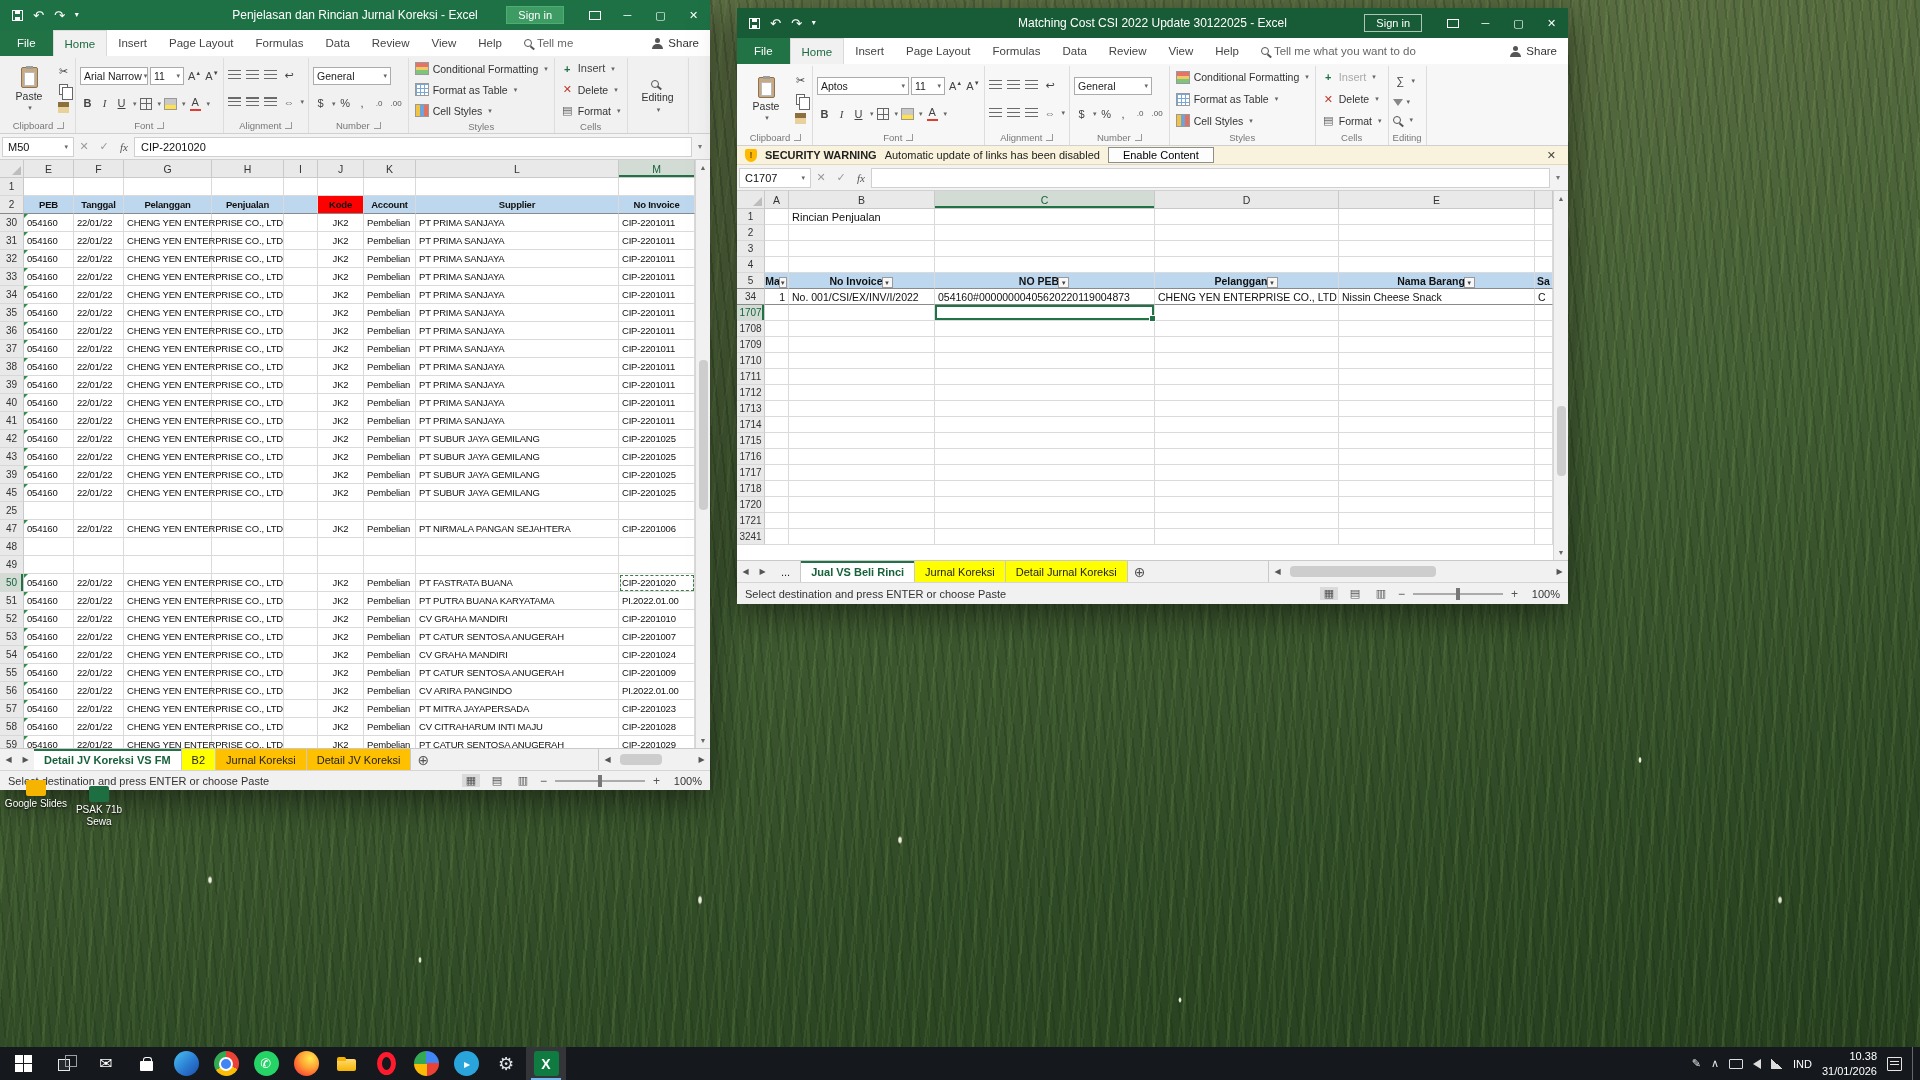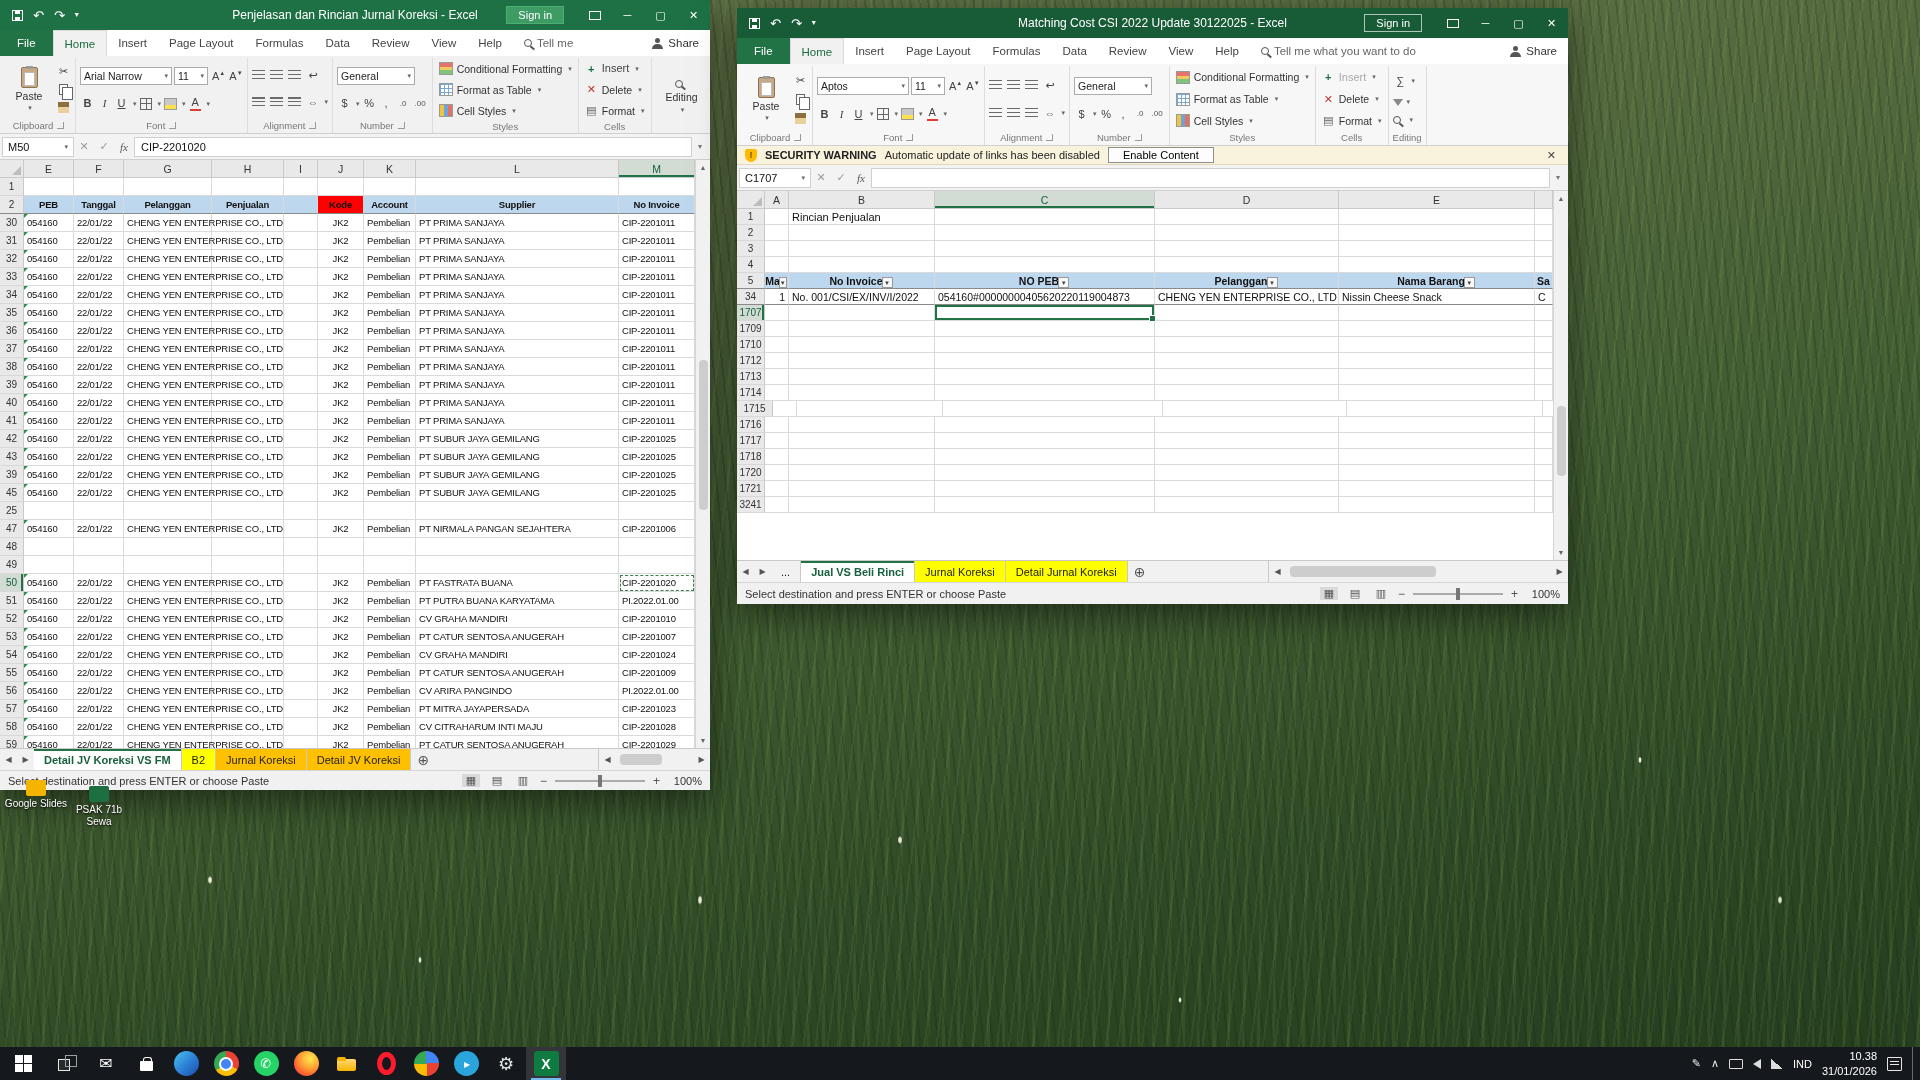--- a/index.html
+++ b/index.html
@@ -263,21 +263,21 @@
             </div>
           </div>
           <div class="rgl">
             <span>Clipboard</span>
             <span class="dlgr"></span>
           </div>
         </div>
         <div class="rg">
           <div class="rgc col">
             <div class="rrow">
-              <span class="combo" style="width:92px">
+              <span class="combo" style="width:68px">
                 <span>Arial Narrow</span>
                 <span class="dd">▾</span>
               </span>
               <span class="combo" style="width:34px">
                 <span>11</span>
                 <span class="dd">▾</span>
               </span>
               <span class="fa">A<i>▲</i></span>
               <span class="fa">A<i>▼</i></span>
             </div>
@@ -1746,20 +1746,41 @@
                 <span></span>
               </div>
               <div class="cl" style="width:196px">
                 <span></span>
               </div>
               <div class="cl" style="width:18px">
                 <span></span>
               </div>
             </div>
             <div class="gr">
+              <div class="rn" style="width:28px">1708</div>
+              <div class="cl" style="width:24px">
+                <span></span>
+              </div>
+              <div class="cl" style="width:146px">
+                <span></span>
+              </div>
+              <div class="cl" style="width:220px">
+                <span></span>
+              </div>
+              <div class="cl" style="width:184px">
+                <span></span>
+              </div>
+              <div class="cl" style="width:196px">
+                <span></span>
+              </div>
+              <div class="cl" style="width:18px">
+                <span></span>
+              </div>
+            </div>
+            <div class="gr">
               <div class="rn" style="width:28px">1709</div>
               <div class="cl" style="width:24px">
                 <span></span>
               </div>
               <div class="cl" style="width:146px">
                 <span></span>
               </div>
               <div class="cl" style="width:220px">
                 <span></span>
               </div>
@@ -1788,20 +1809,41 @@
                 <span></span>
               </div>
               <div class="cl" style="width:196px">
                 <span></span>
               </div>
               <div class="cl" style="width:18px">
                 <span></span>
               </div>
             </div>
             <div class="gr">
+              <div class="rn" style="width:28px">1711</div>
+              <div class="cl" style="width:24px">
+                <span></span>
+              </div>
+              <div class="cl" style="width:146px">
+                <span></span>
+              </div>
+              <div class="cl" style="width:220px">
+                <span></span>
+              </div>
+              <div class="cl" style="width:184px">
+                <span></span>
+              </div>
+              <div class="cl" style="width:196px">
+                <span></span>
+              </div>
+              <div class="cl" style="width:18px">
+                <span></span>
+              </div>
+            </div>
+            <div class="gr">
               <div class="rn" style="width:28px">1712</div>
               <div class="cl" style="width:24px">
                 <span></span>
               </div>
               <div class="cl" style="width:146px">
                 <span></span>
               </div>
               <div class="cl" style="width:220px">
                 <span></span>
               </div>
@@ -1851,21 +1893,21 @@
                 <span></span>
               </div>
               <div class="cl" style="width:196px">
                 <span></span>
               </div>
               <div class="cl" style="width:18px">
                 <span></span>
               </div>
             </div>
             <div class="gr">
-              <div class="rn" style="width:36px">1715</div>
+              <div class="rn" style="width:28px">1715</div>
               <div class="cl" style="width:24px">
                 <span></span>
               </div>
               <div class="cl" style="width:146px">
                 <span></span>
               </div>
               <div class="cl" style="width:220px">
                 <span></span>
               </div>
               <div class="cl" style="width:184px">

